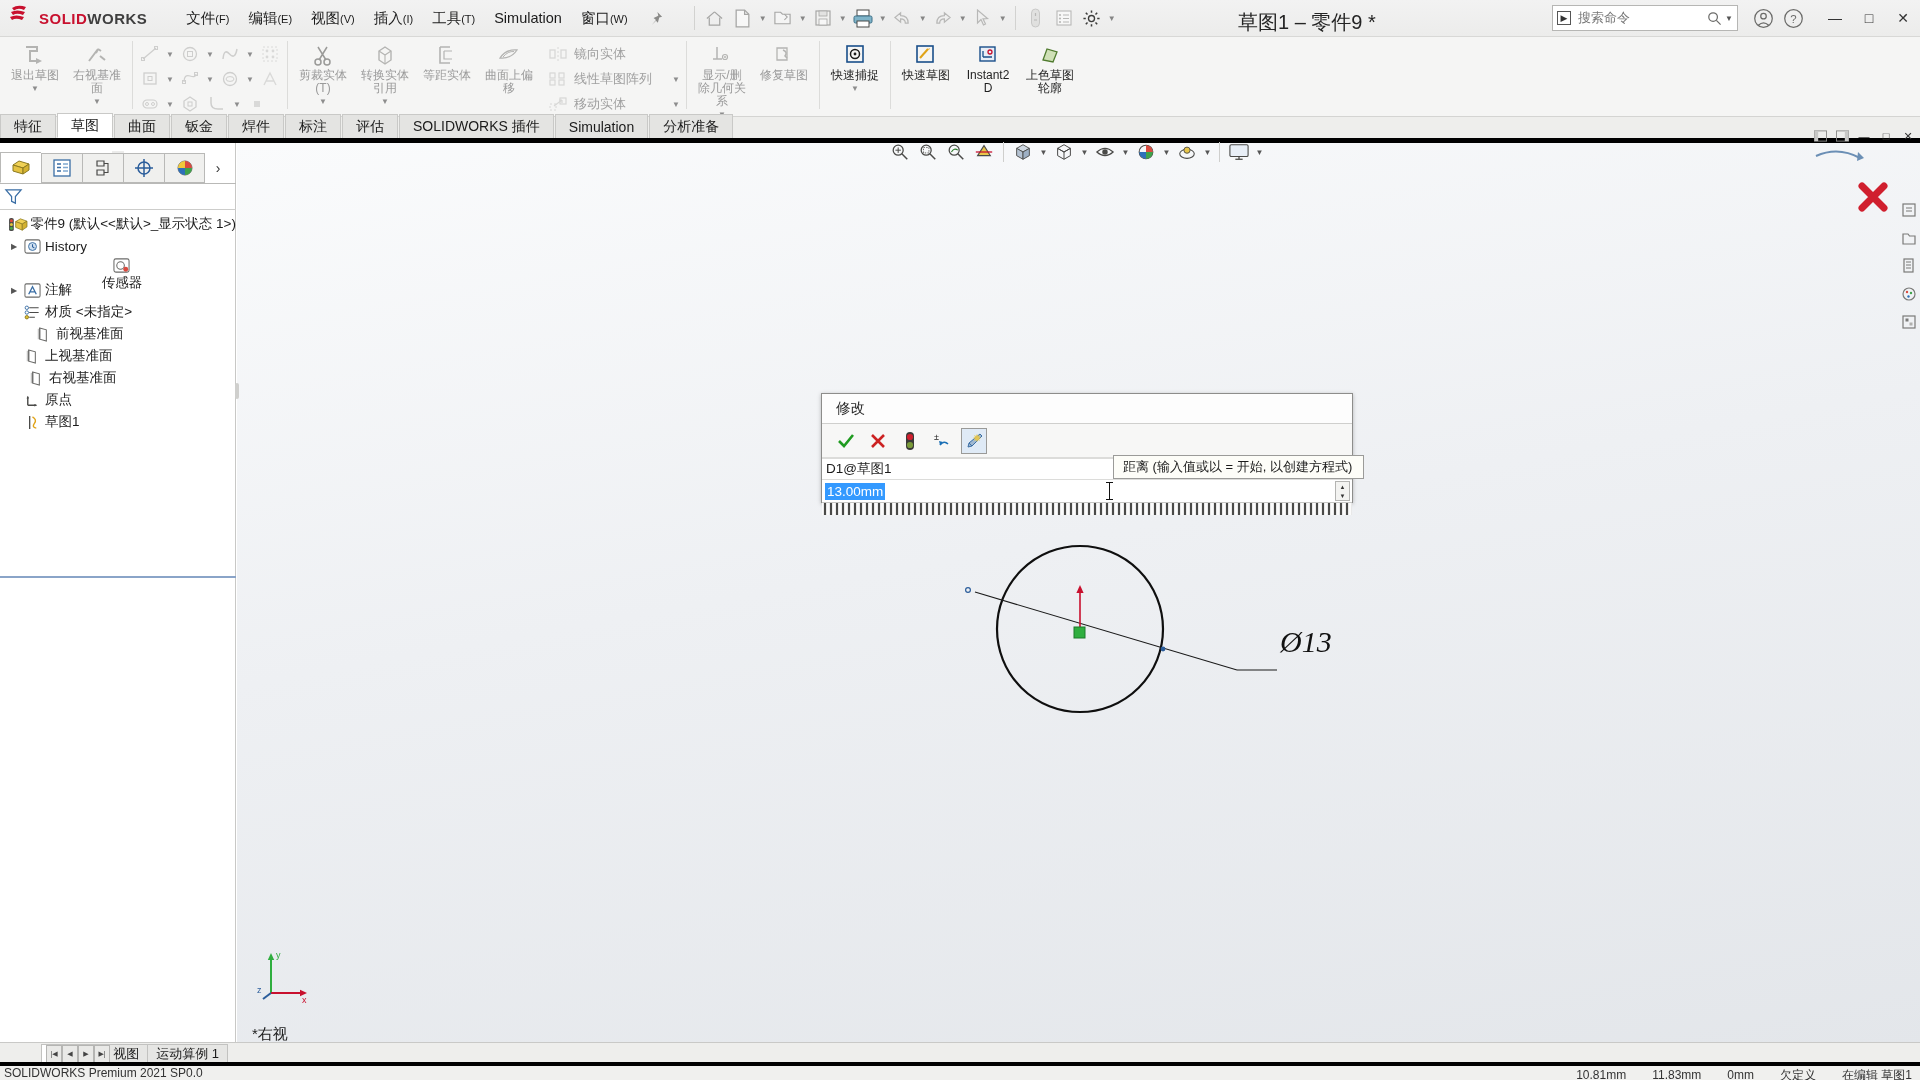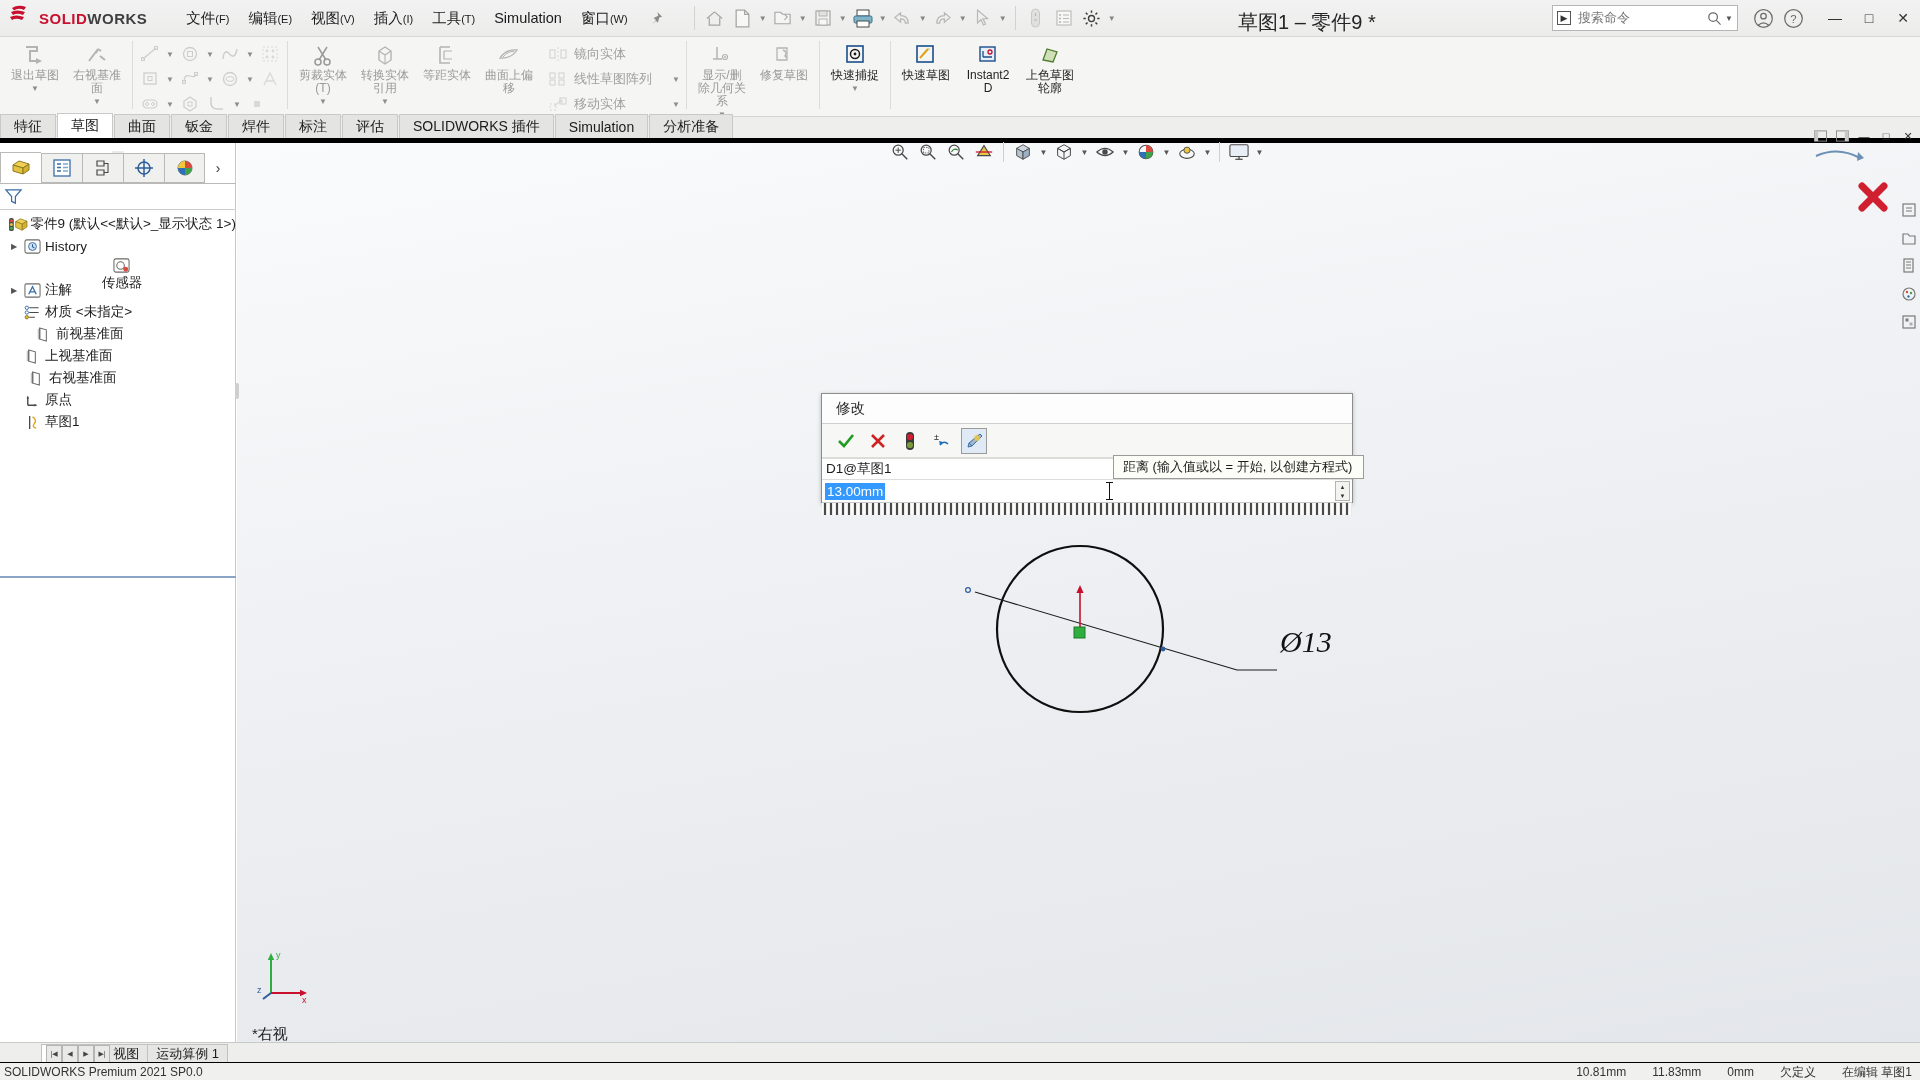--- a/index.html
+++ b/index.html
@@ -159,21 +159,21 @@
   
   .doctabs { position:absolute; left:0; bottom:16px; width:1920px; height:22px;
              background:#eeeeec; border-top:1px solid #c9c9c7; display:flex; align-items:center; padding-left:42px;}
   .navarrows { position:absolute; left:46px; bottom:17px; display:flex; }
   .nav-a { width:16px;height:18px; border:1px solid #b5b5b3; background:#e9e9e7;
            display:flex;align-items:center;justify-content:center;font-size:7px; color:#444; }
   .dtab { height:20px; padding:0 8px; display:flex;align-items:center; font-size:13px;
           border:1px solid #c2c2c0; border-bottom:none; background:#e6e6e4; margin-left:-1px; }
   .dtab.active { background:#fff; }
   .statusbar { position:absolute; left:0; bottom:0; width:1920px; height:18px;
-               background:#f0f0ee; border-top:1px solid #000000; font-size:12px; color:#333;
+               background:#f0f0ee; border-top:4px solid #000000; font-size:12px; color:#333;
                display:flex; align-items:center; }
   .sb-left { padding-left:4px; }
   .sb-right { position:absolute; right:0; top:0; height:18px; display:flex; align-items:center; gap:26px; padding-right:8px;}
 
   .lbl-dim { position:absolute; font-family:"Liberation Serif", serif; font-style:italic; }
 </style>
 </head>
 <body>
 
 <div id="app">

